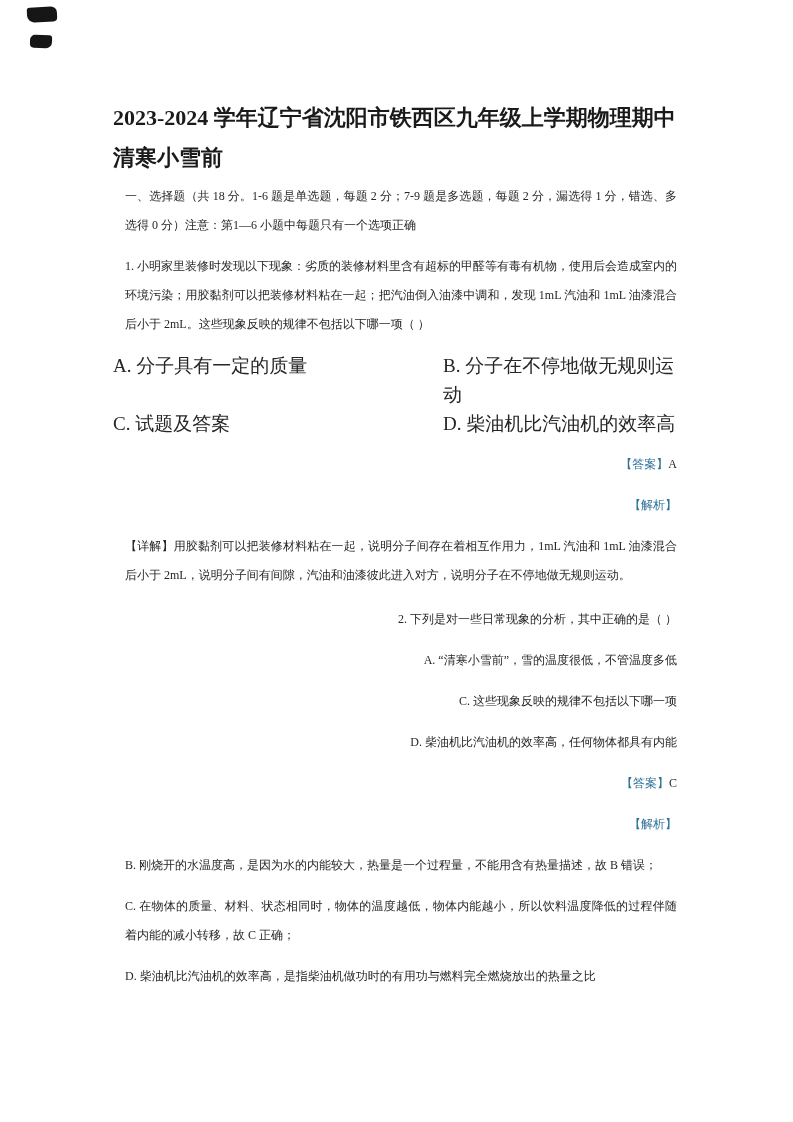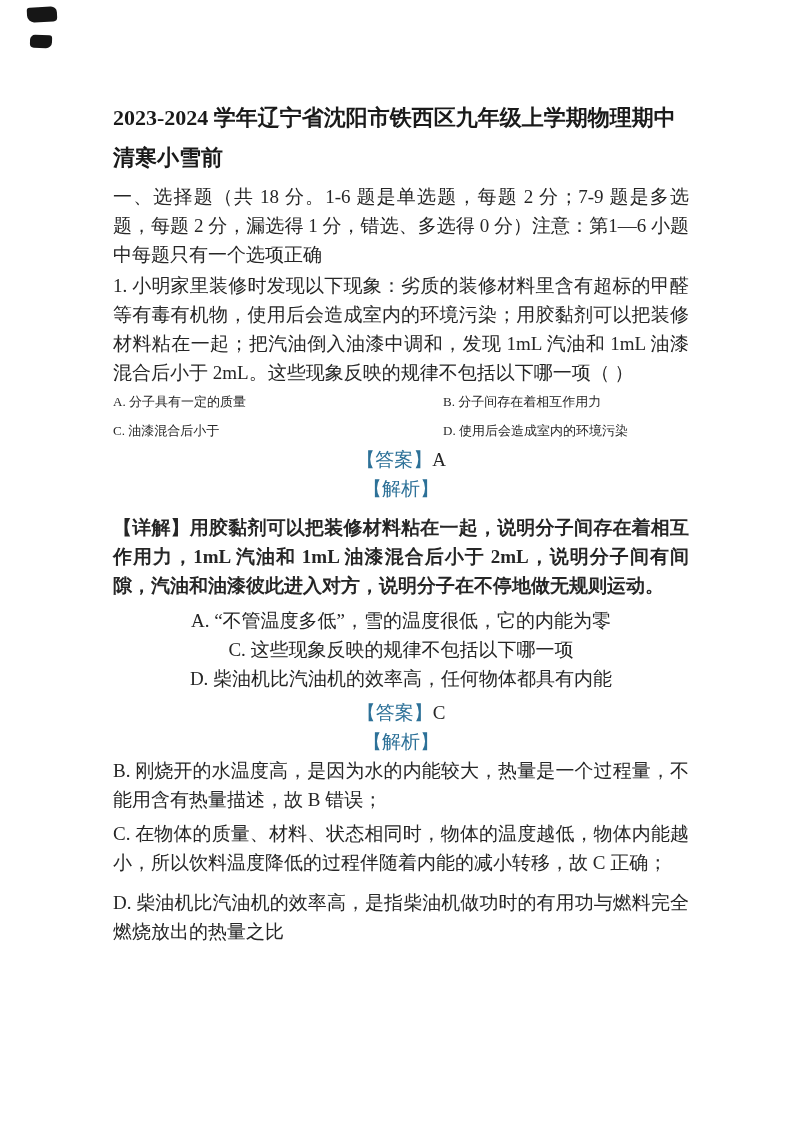--- a/index.html
+++ b/index.html
@@ -21,39 +21,39 @@
   }
   .doc-title {
     font-size: 22px;
     font-weight: bold;
     color: #1a1a1a;
     line-height: 40px;
     margin: 0;
     text-align: left;
   }
   .p {
-    margin: 0;
-    font-size: 19px;
+    margin: 12px;
+    font-size: 12px;
     line-height: 29px;
     text-align: justify;
     text-justify: inter-ideograph;
     word-break: break-all;
   }
-  .nojust { text-align: center; }
+  .nojust { text-align: right; }
   .mt2  { margin-top: 2px; }
   .mt4  { margin-top: 4px; }
   .mt5  { margin-top: 5px; }
   .mt6  { margin-top: 6px; }
-  .mt10 { margin-top: 10px; font-weight: bold; }
+  .mt10 { margin-top: 10px; }
   .mt11 { margin-top: 11px; }
   .mt15 { margin-top: 15px; }
   .opt-grid {
     display: grid;
     grid-template-columns: 330px 1fr;
-    font-size: 13px;
+    font-size: 19px;
     line-height: 29px;
   }
   .blue { color: #2d7198; }
   .smudge {
     position: absolute;
     background: #161616;
   }
   .smudge-1 { left: 27px; top: 7px;  width: 30px; height: 15px; border-radius: 3px 6px 4px 7px; transform: rotate(-3deg); }
   .smudge-2 { left: 30px; top: 35px; width: 22px; height: 13px; border-radius: 5px 3px 6px 4px; transform: rotate(2deg); }
 </style>
@@ -72,41 +72,42 @@
       <div>清寒小雪前</div>
     </h1>
 
     <p class="p mt4">一、选择题（共 18 分。1-6 题是单选题，每题 2 分；7-9 题是多选题，每题 2 分，漏选得 1 分，错选、多选得 0 分）注意：第1—6 小题中每题只有一个选项正确</p>
 
     <div>
       <p class="p mt2">1.  小明家里装修时发现以下现象：劣质的装修材料里含有超标的甲醛等有毒有机物，使用后会造成室内的环境污染；用胶黏剂可以把装修材料粘在一起；把汽油倒入油漆中调和，发现 1mL 汽油和 1mL 油漆混合后小于 2mL。这些现象反映的规律不包括以下哪一项（      ）</p>
 
       <div class="opt-grid">
         <div>A.  分子具有一定的质量</div>
-        <div>B.  分子间存在着相互作用力</div>
+        <div>B.  分子在不停地做无规则运动</div>
       </div>
       <div class="opt-grid">
-        <div>C.  油漆混合后小于</div>
-        <div>D.  使用后会造成室内的环境污染</div>
+        <div>C.  试题及答案</div>
+        <div>D.  柴油机比汽油机的效率高</div>
       </div>
 
       <p class="p nojust">
         <span class="blue">【答案】</span><span>A</span>
       </p>
       <p class="p nojust">
         <span class="blue">【解析】</span>
       </p>
       <p class="p mt10">
         <span>【详解】</span><span>用胶黏剂可以把装修材料粘在一起，说明分子间存在着相互作用力，1mL 汽油和 1mL 油漆混合后小于 2mL，说明分子间有间隙，汽油和油漆彼此进入对方，说明分子在不停地做无规则运动。</span>
       </p>
     </div>
 
     <div>
+      <p class="p nojust mt15">2.  下列是对一些日常现象的分析，其中正确的是（      ）</p>
 
-      <p class="p nojust mt6">A.  “不管温度多低”，雪的温度很低，它的内能为零</p>
+      <p class="p nojust mt6">A.  “清寒小雪前”，雪的温度很低，不管温度多低</p>
       <p class="p nojust">C.  这些现象反映的规律不包括以下哪一项</p>
       <p class="p nojust">D.  柴油机比汽油机的效率高，任何物体都具有内能</p>
 
       <p class="p nojust mt5">
         <span class="blue">【答案】</span><span>C</span>
       </p>
       <p class="p nojust">
         <span class="blue">【解析】</span>
       </p>
 

